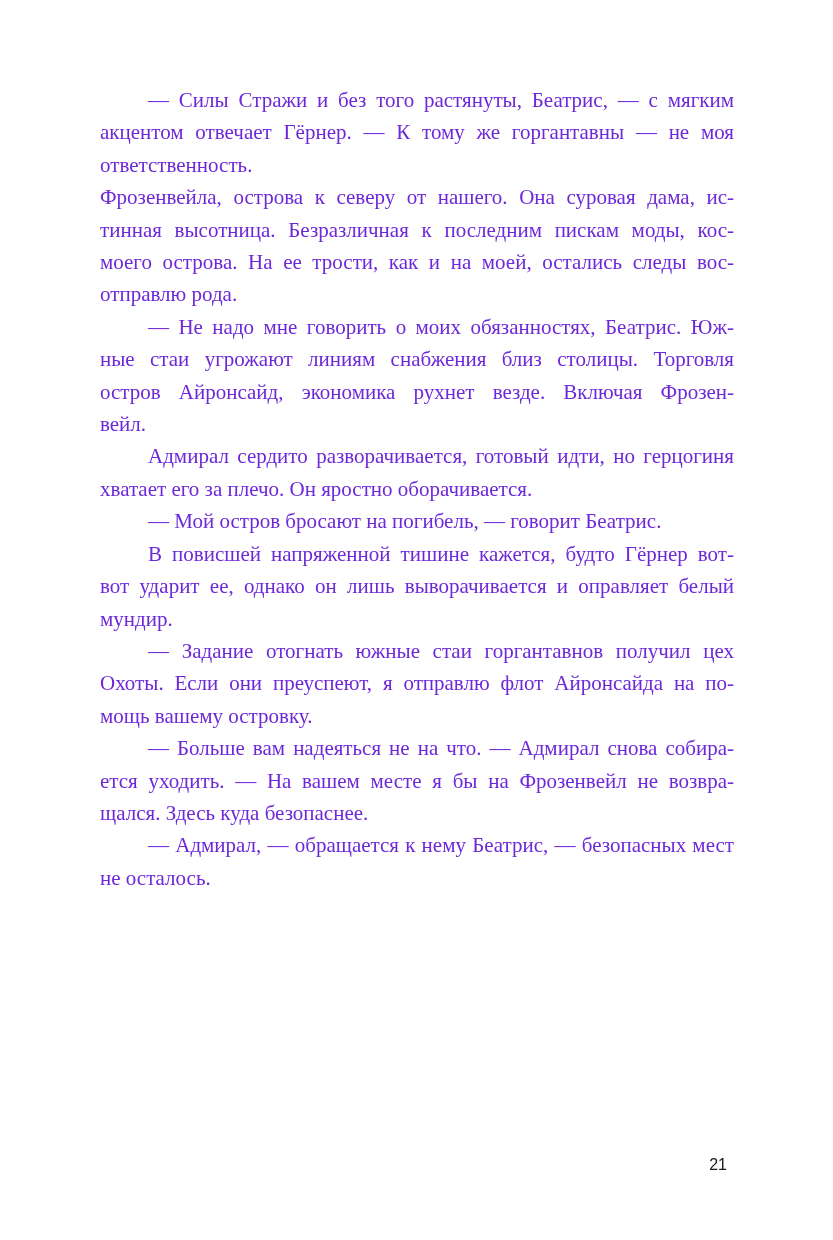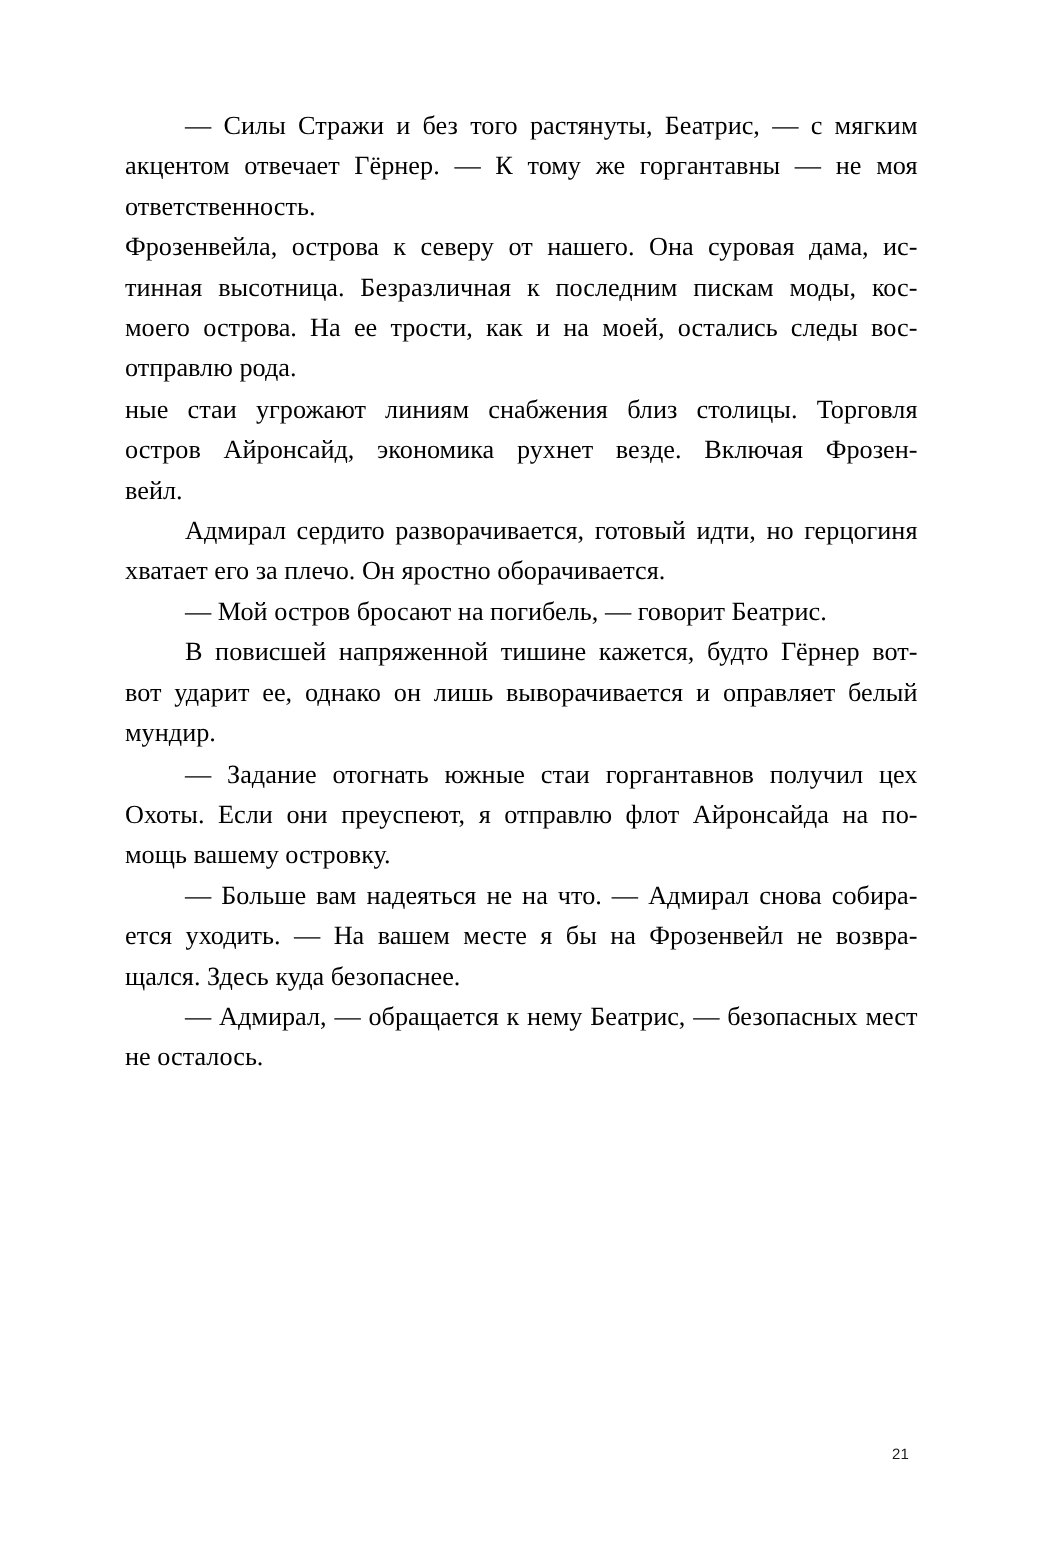--- a/index.html
+++ b/index.html
@@ -43,41 +43,42 @@
     font-family: Liberation Serif, serif;
   }
   .line.first {
     text-indent: 48px;
   }
   .folio {
     position: absolute;
     top: 1156px;
     right: 106px;
     font-family: "Liberation Sans", "DejaVu Sans", sans-serif;
-    font-size: 12px;
+    font-size: 16px;
     color: #1a1a1a;
   }
 </style>
 </head>
 <body style="background: rgb(255, 255, 255);">
 
 <div class="page">
-  <div class="text-block" id="text-block" style="color: #000000;">
+  <div class="text-block" id="text-block" style="color: #6d28d9;">
       <div class="paragraph">
         <div class="line first">— Силы Стражи и без того растянуты, Беатрис, — с мягким</div>
         <div class="line">акцентом отвечает Гёрнер. — К тому же горгантавны — не моя</div>
         <div class="line last">ответственность.</div>
       </div>
       <div class="paragraph">
         <div class="line">Фрозенвейла, острова к северу от нашего. Она суровая дама, ис-</div>
         <div class="line">тинная высотница. Безразличная к последним пискам моды, кос-</div>
         <div class="line">моего острова. На ее трости, как и на моей, остались следы вос-</div>
         <div class="line last">отправлю рода.</div>
       </div>
       <div class="paragraph">
+        <div class="line first">— Не надо мне говорить о моих обязанностях, Беатрис. Юж-</div>
         <div class="line">ные стаи угрожают линиям снабжения близ столицы. Торговля</div>
         <div class="line">остров Айронсайд, экономика рухнет везде. Включая Фрозен-</div>
         <div class="line last">вейл.</div>
       </div>
       <div class="paragraph">
         <div class="line first">Адмирал сердито разворачивается, готовый идти, но герцогиня</div>
         <div class="line last">хватает его за плечо. Он яростно оборачивается.</div>
       </div>
       <div class="paragraph">
         <div class="line first last">— Мой остров бросают на погибель, — говорит Беатрис.</div>

